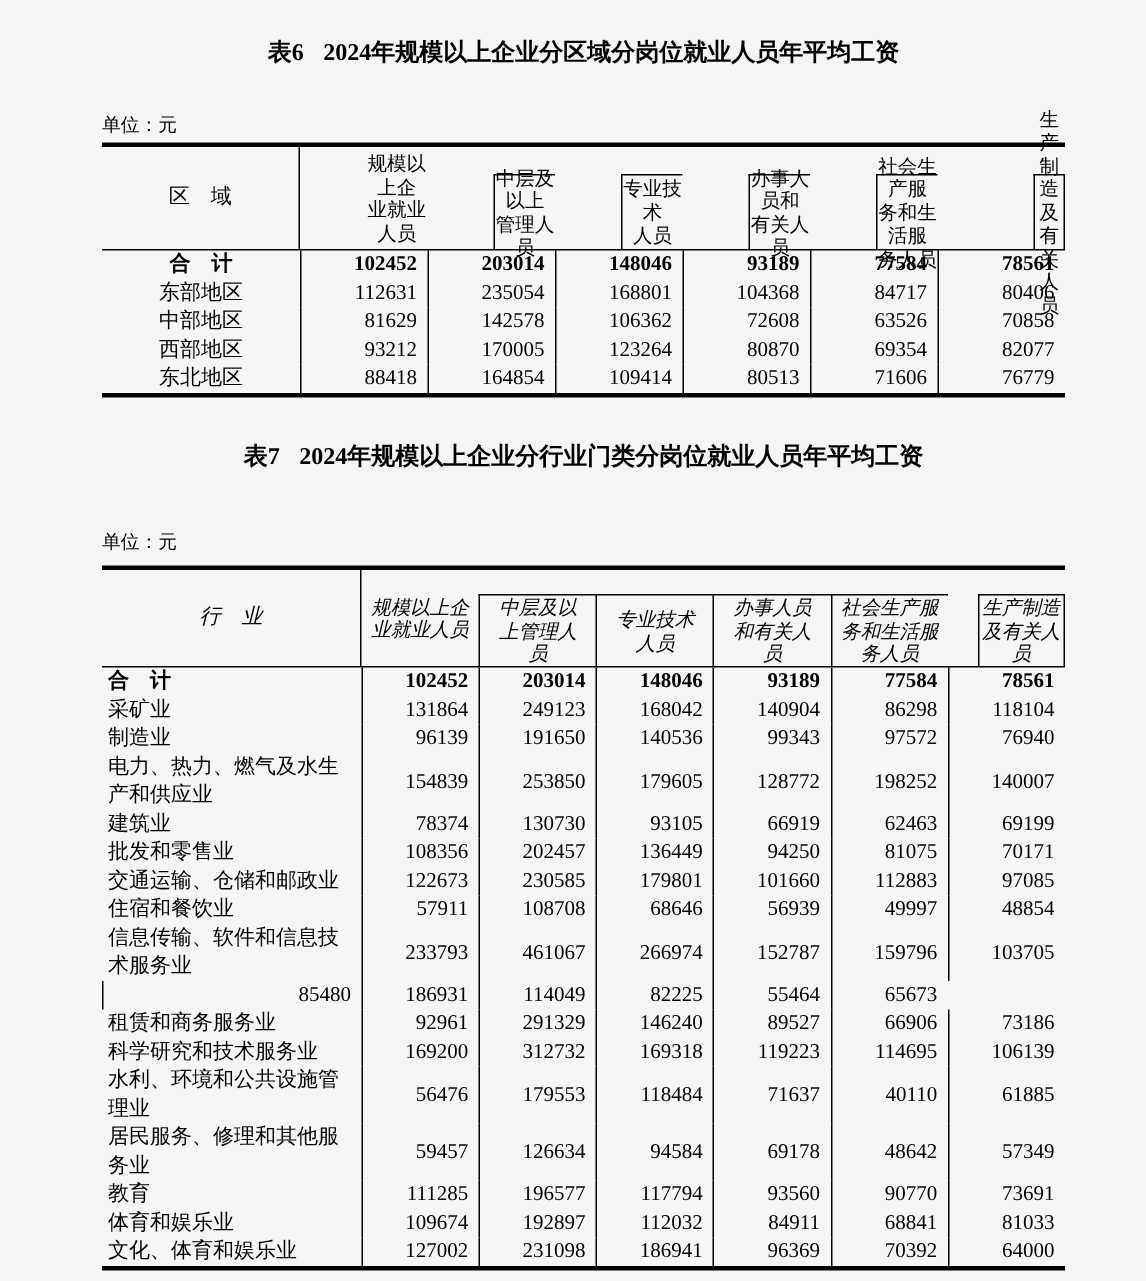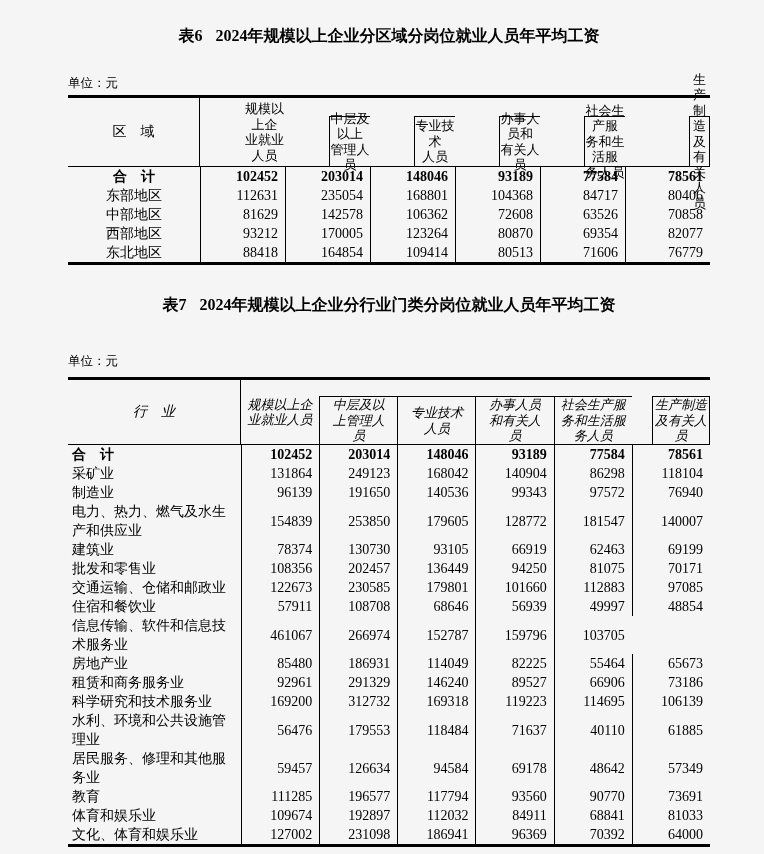--- a/index.html
+++ b/index.html
@@ -227,21 +227,21 @@
             <div class="c num">99343</div>
             <div class="c num">97572</div>
             <div class="c num">76940</div>
           </div>
           <div class="trow">
             <div class="c label">电力、热力、燃气及水生产和供应业</div>
             <div class="c num">154839</div>
             <div class="c num">253850</div>
             <div class="c num">179605</div>
             <div class="c num">128772</div>
-            <div class="c num">181547</div>
+            <div class="c num">198252</div>
             <div class="c num">140007</div>
           </div>
           <div class="trow">
             <div class="c label">建筑业</div>
             <div class="c num">78374</div>
             <div class="c num">130730</div>
             <div class="c num">93105</div>
             <div class="c num">66919</div>
             <div class="c num">62463</div>
             <div class="c num">69199</div>
@@ -268,28 +268,28 @@
             <div class="c label">住宿和餐饮业</div>
             <div class="c num">57911</div>
             <div class="c num">108708</div>
             <div class="c num">68646</div>
             <div class="c num">56939</div>
             <div class="c num">49997</div>
             <div class="c num">48854</div>
           </div>
           <div class="trow">
             <div class="c label">信息传输、软件和信息技术服务业</div>
+            <div class="c num">233793</div>
             <div class="c num">461067</div>
             <div class="c num">266974</div>
             <div class="c num">152787</div>
             <div class="c num">159796</div>
             <div class="c num">103705</div>
           </div>
           <div class="trow">
-            <div class="c label">房地产业</div>
             <div class="c num">85480</div>
             <div class="c num">186931</div>
             <div class="c num">114049</div>
             <div class="c num">82225</div>
             <div class="c num">55464</div>
             <div class="c num">65673</div>
           </div>
           <div class="trow">
             <div class="c label">租赁和商务服务业</div>
             <div class="c num">92961</div>

